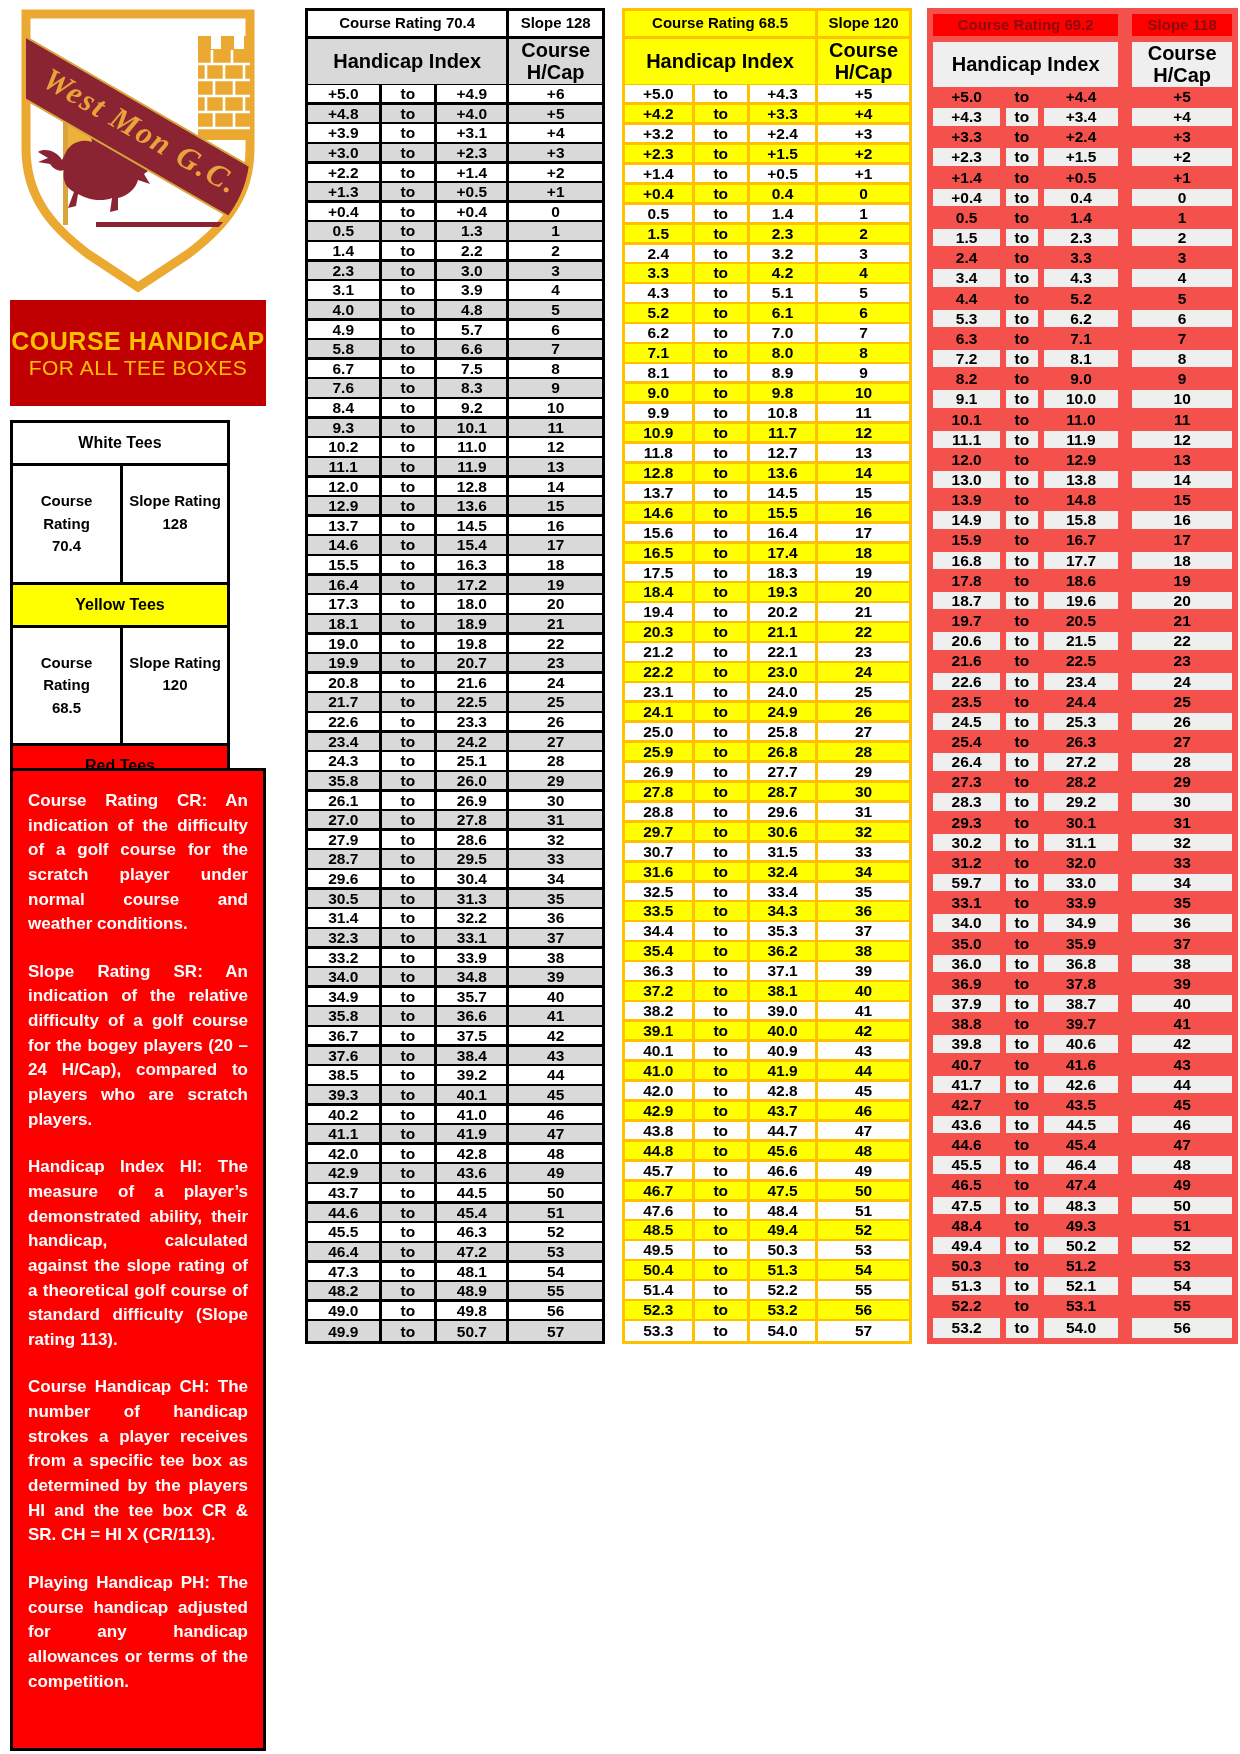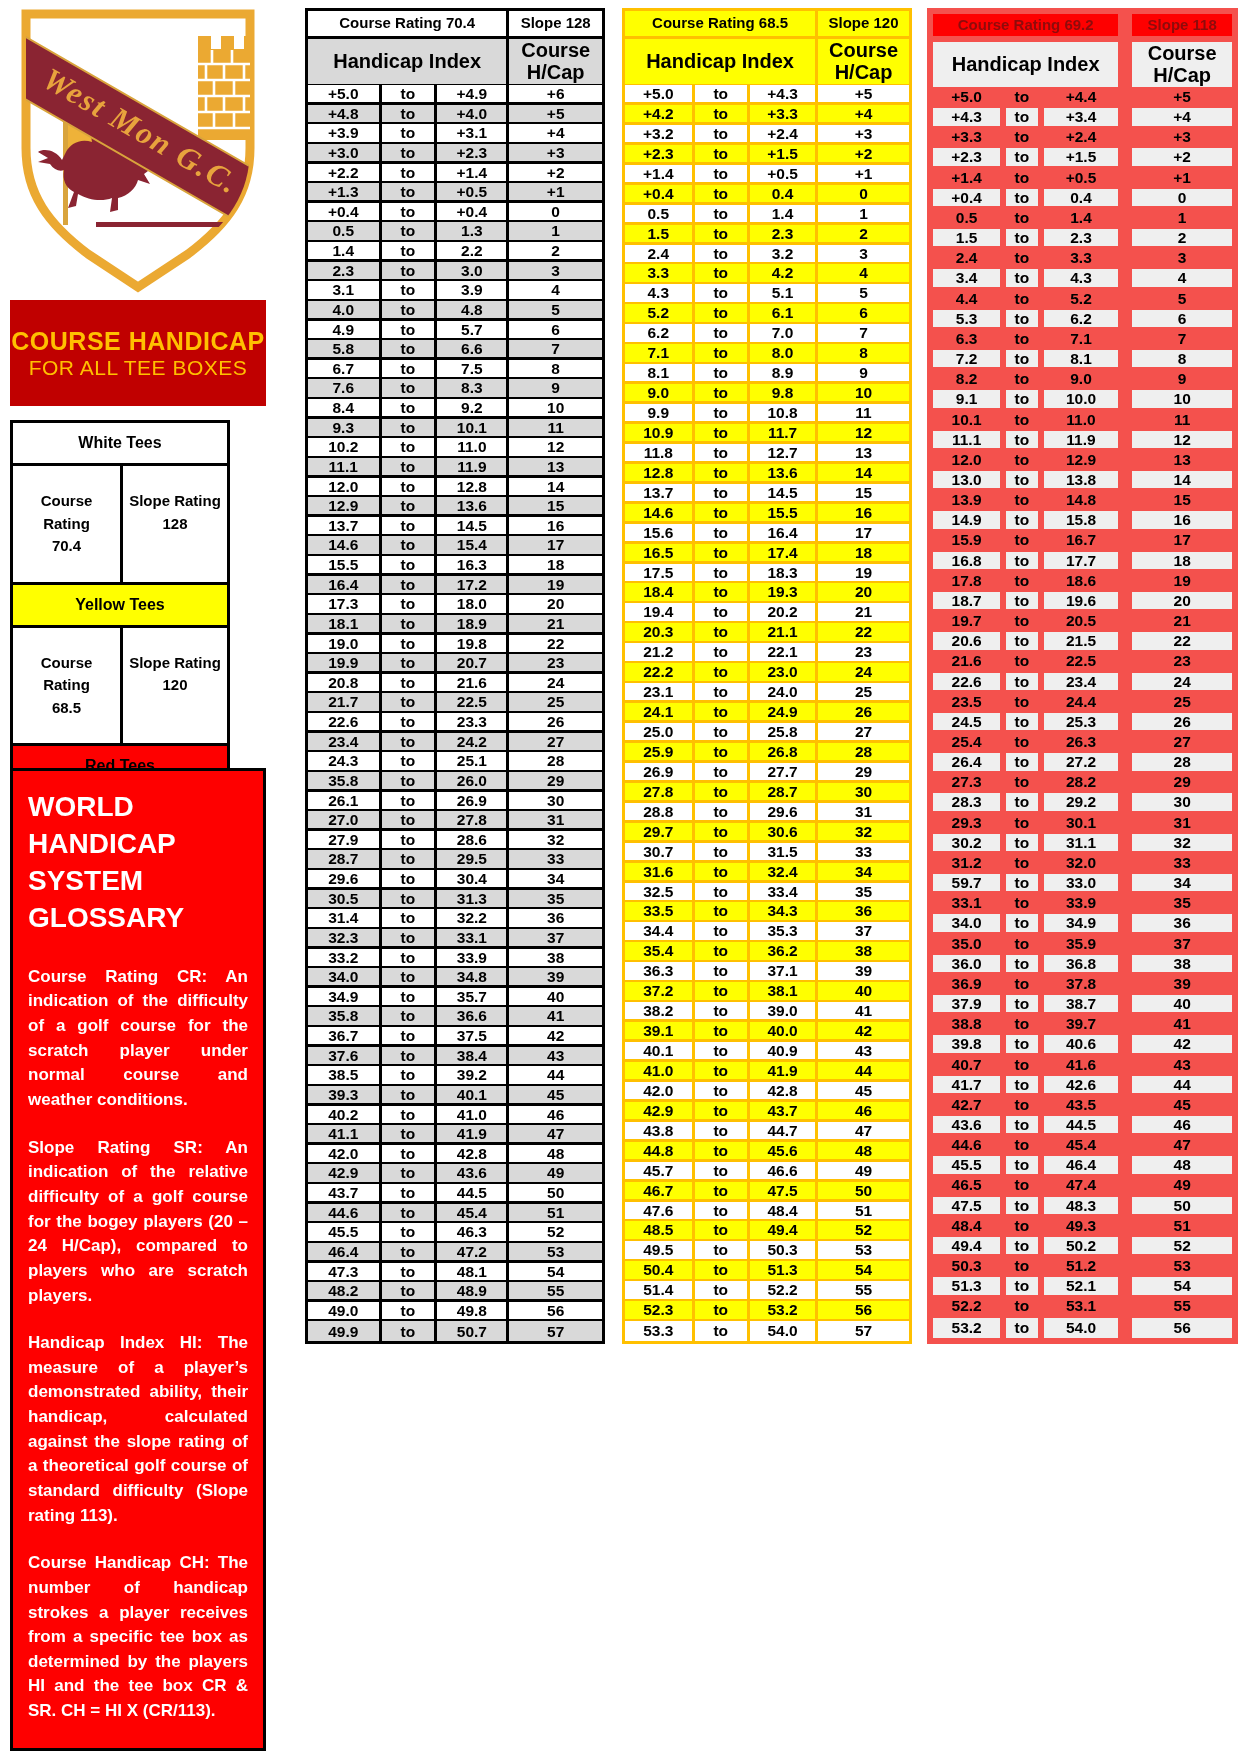--- a/index.html
+++ b/index.html
@@ -142,21 +142,20 @@
             <div class="tv">69.2</div>
           </div>
           <div class="tee-cell right">
             <div class="tl">Slope Rating</div>
             <div class="tv">118</div>
           </div>
         </div>
       </div>
 
     <div class="glossary" style="background: rgb(254, 0, 0);">
-      <div class="g-title">WORLD HANDICAP SYSTEM GLOSSARY</div>
       <div>
           <div class="gp">Course Rating CR: An indication of the difficulty of a golf course for the scratch player under normal course and weather conditions.</div>
           <div class="gp">Slope Rating SR: An indication of the relative difficulty of a golf course for the bogey players (20 – 24 H/Cap), compared to players who are scratch players.</div>
           <div class="gp">Handicap Index HI: The measure of a player’s demonstrated ability, their handicap, calculated against the slope rating of a theoretical golf course of standard difficulty (Slope rating 113).</div>
           <div class="gp">Course Handicap CH: The number of handicap strokes a player receives from a specific tee box as determined by the players HI and the tee box CR &amp; SR. CH = HI X (CR/113).</div>
           <div class="gp">Playing Handicap PH: The course handicap adjusted for any handicap allowances or terms of the competition.</div>
         </div>
     </div>
   </aside>
 

